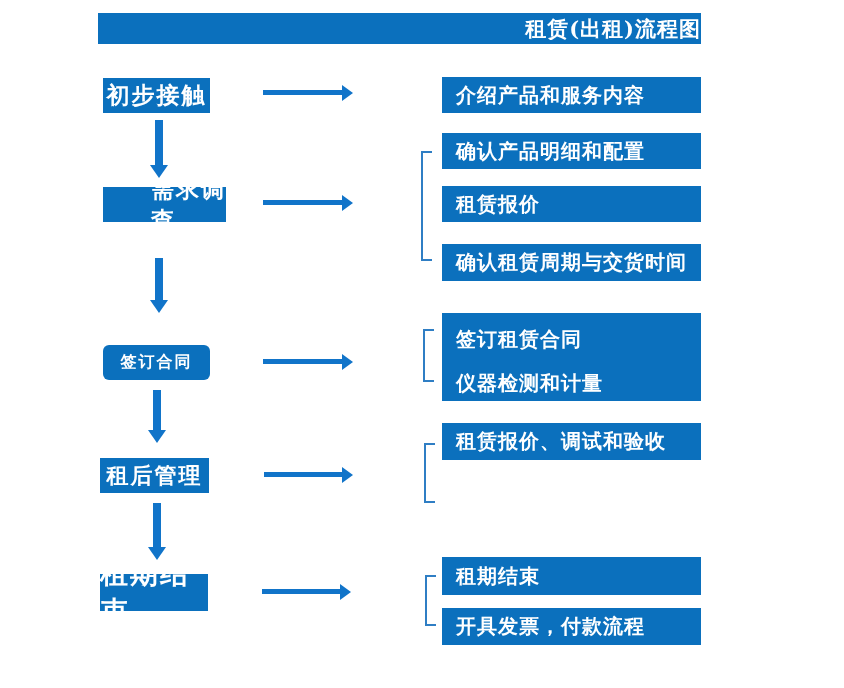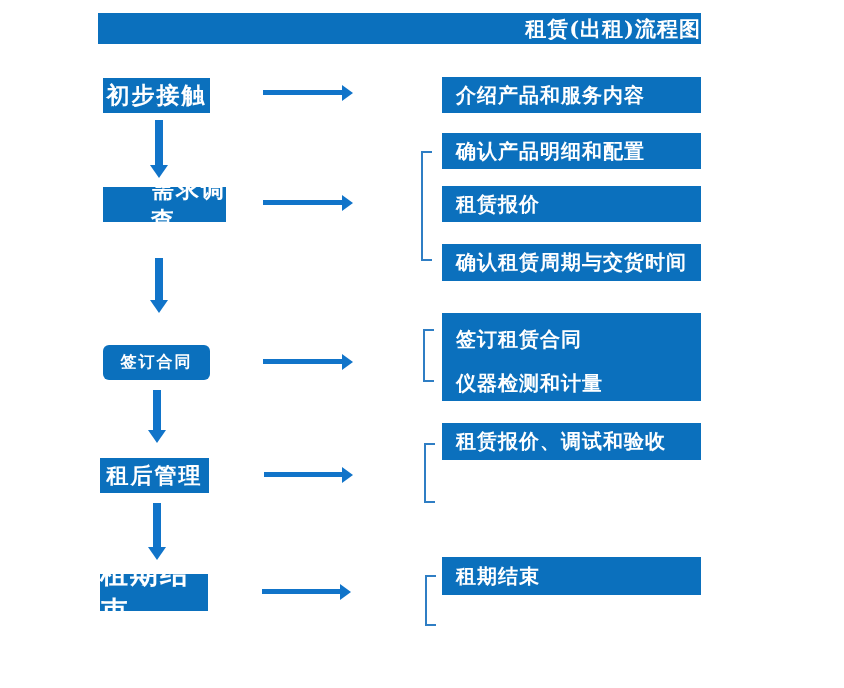--- a/index.html
+++ b/index.html
@@ -136,14 +136,15 @@
   <div class="bracket b5"></div>
 
   <div class="box detail r r1">介绍产品和服务内容</div>
   <div class="box detail r r2">确认产品明细和配置</div>
   <div class="box detail r r3">租赁报价</div>
   <div class="box detail r r4">确认租赁周期与交货时间</div>
   <div class="box detail r r5">签订租赁合同</div>
   <div class="box detail r r6">仪器检测和计量</div>
   <div class="box detail r r7">租赁报价、调试和验收</div>
   <div class="box detail r r9">租期结束</div>
+  <div class="box detail r r10">开具发票，付款流程</div>
 
 </div>
 
 </body></html>

